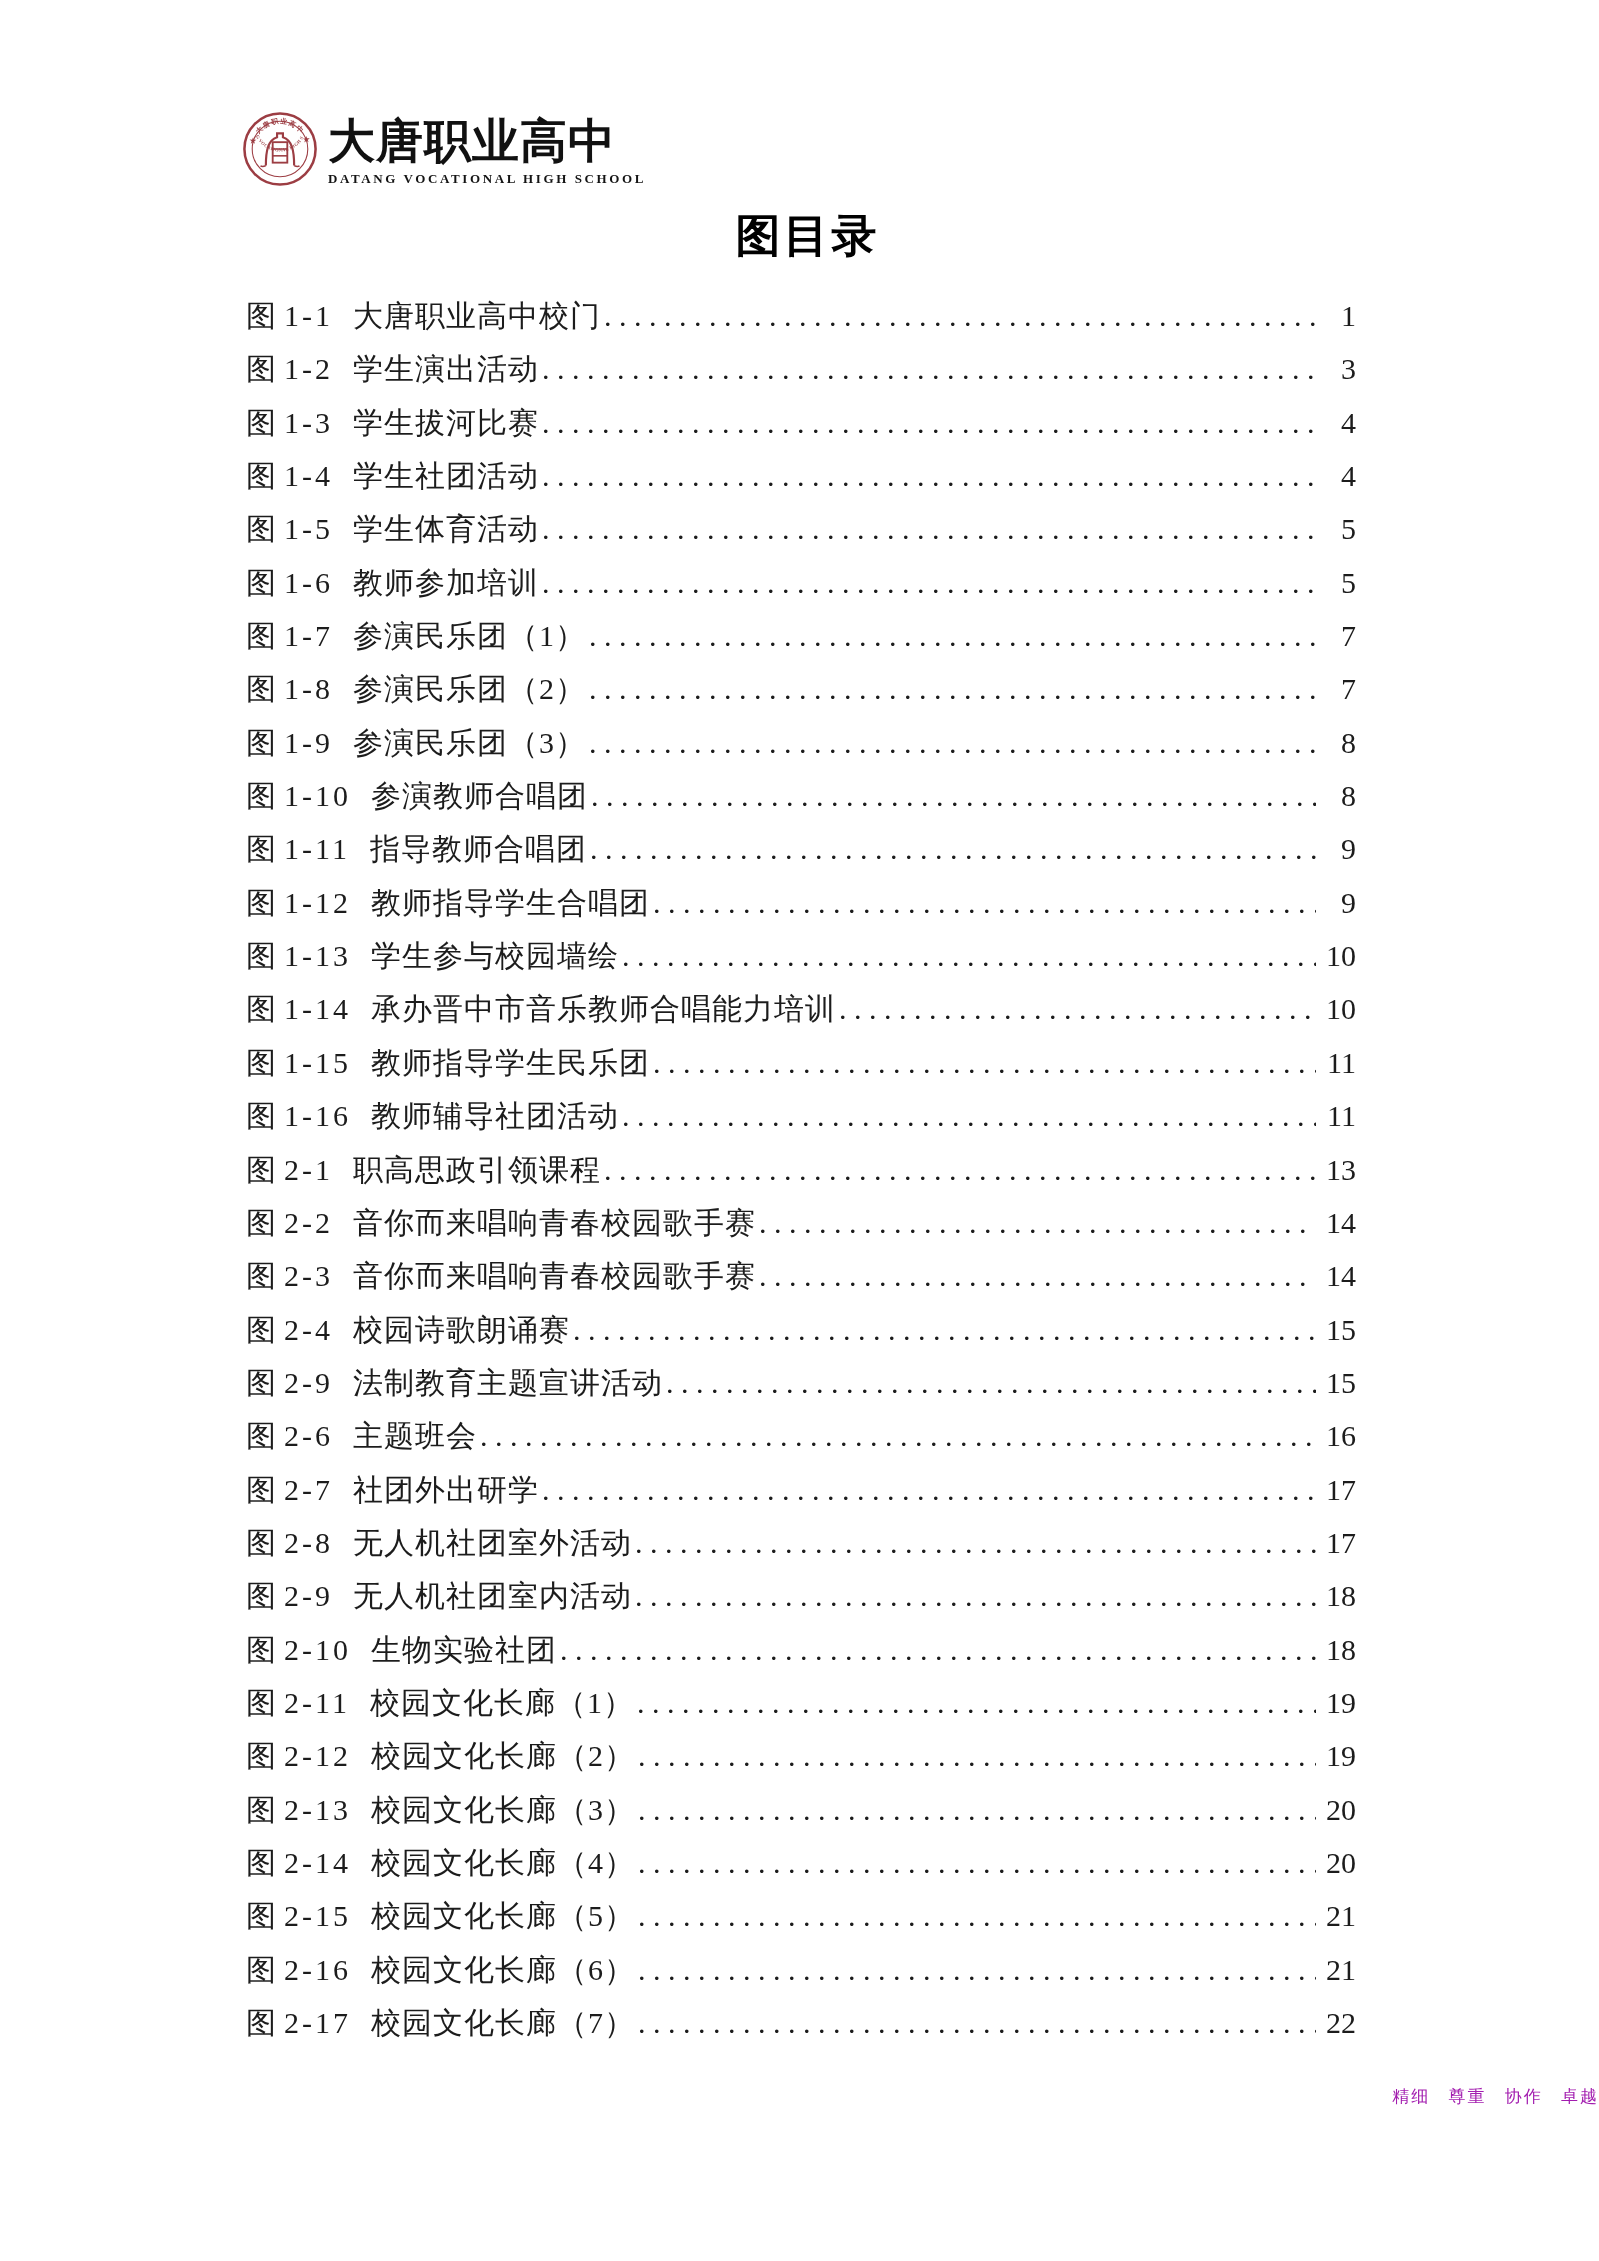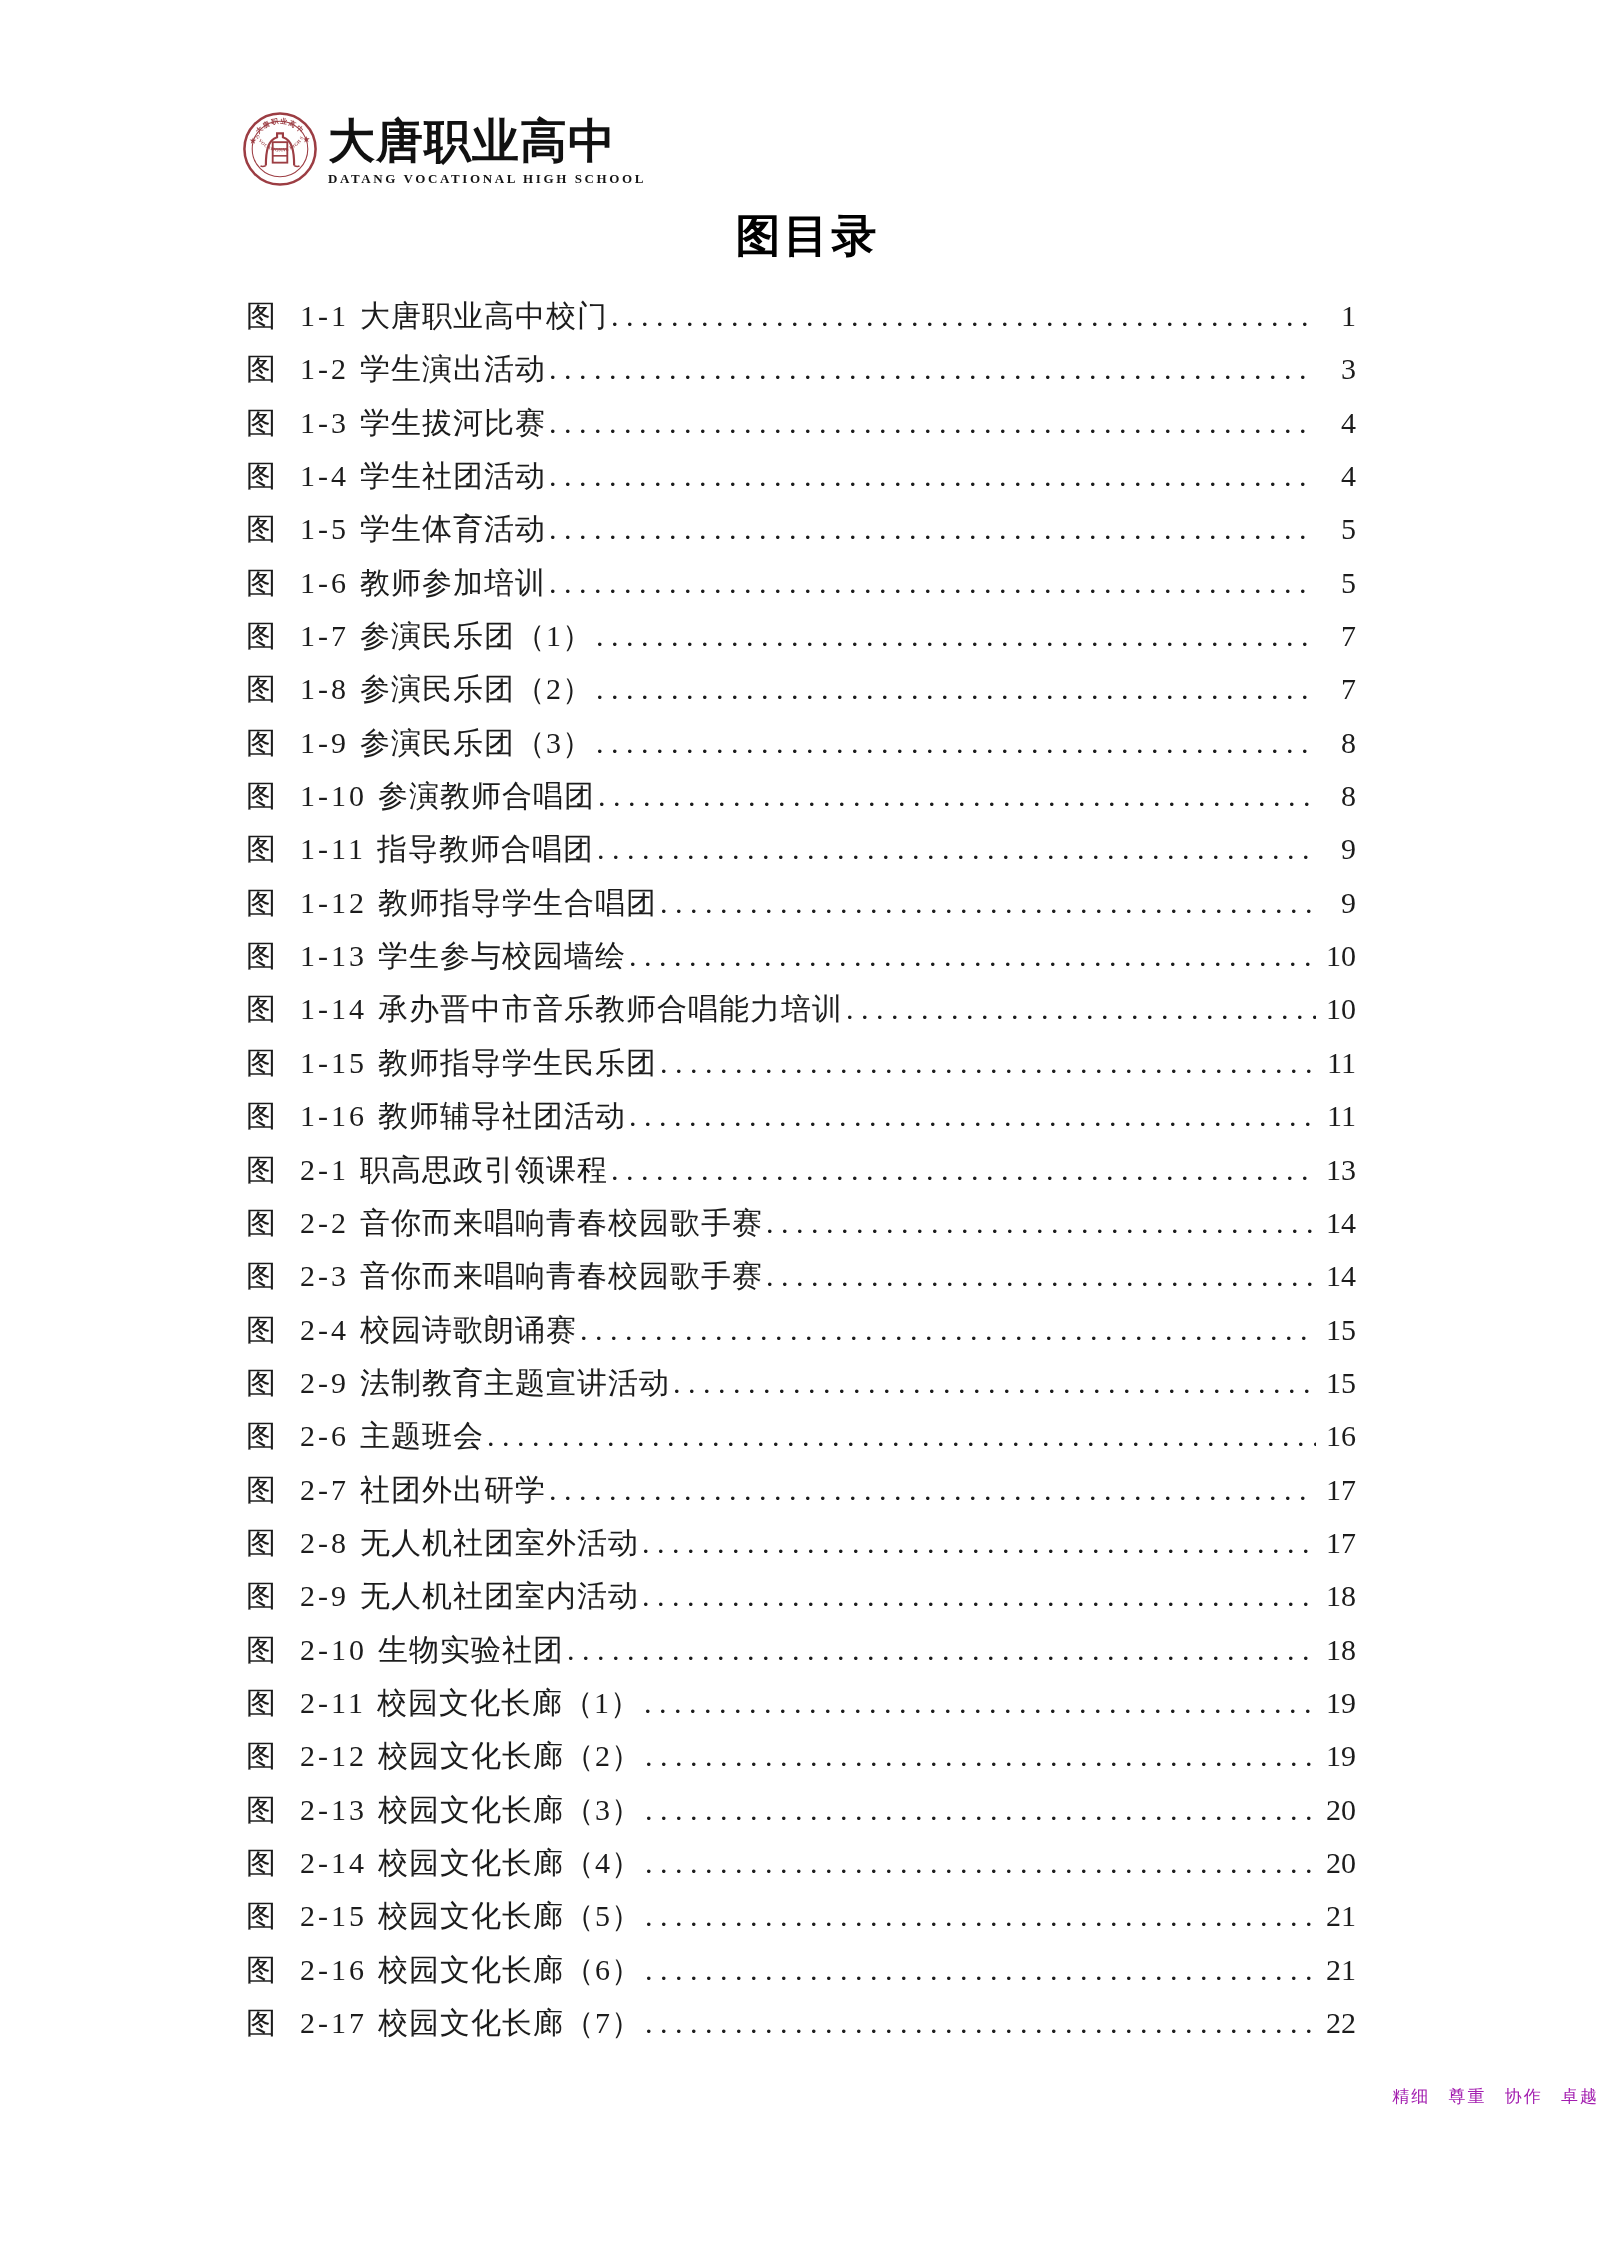--- a/index.html
+++ b/index.html
@@ -47,22 +47,22 @@
     position:absolute;left:246px;top:289px;
     width:1110px;
     font-size:30px;
   }
   .toc-row{
     display:flex;align-items:baseline;
     height:53.35px;line-height:53.35px;
     white-space:nowrap;
   }
   .fig{flex:0 0 auto;}
-  .num{flex:0 0 auto;margin-left:24px;letter-spacing:3px;}
-  .entry-title{flex:0 0 auto;margin-left:11px;letter-spacing:1px;}
+  .num{flex:0 0 auto;margin-left:8px;letter-spacing:3px;}
+  .entry-title{flex:0 0 auto;margin-left:20px;letter-spacing:1px;}
   .dots{
     flex:1 1 auto;overflow:hidden;white-space:nowrap;
     margin-left:3px;margin-right:8px;
   }
   .dots::after{
     content:". . . . . . . . . . . . . . . . . . . . . . . . . . . . . . . . . . . . . . . . . . . . . . . . . . . . . . . . . . . . . . . . . . . . . . . . . . . .";
     letter-spacing:0px;
   }
   .page-num{flex:0 0 auto;min-width:32px;text-align:right;}
 

